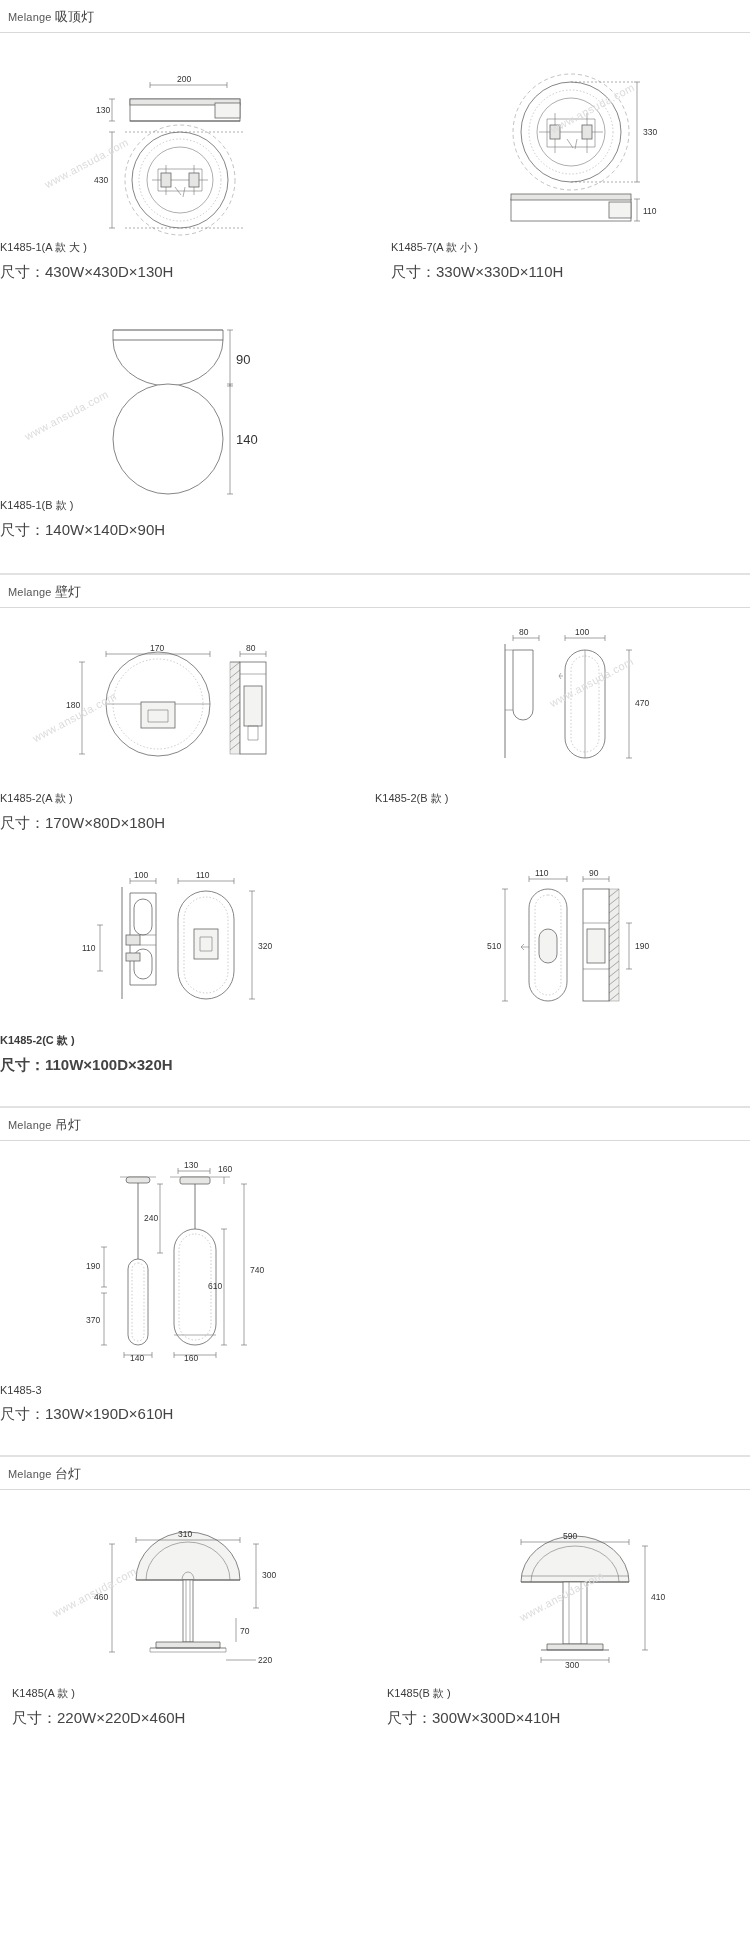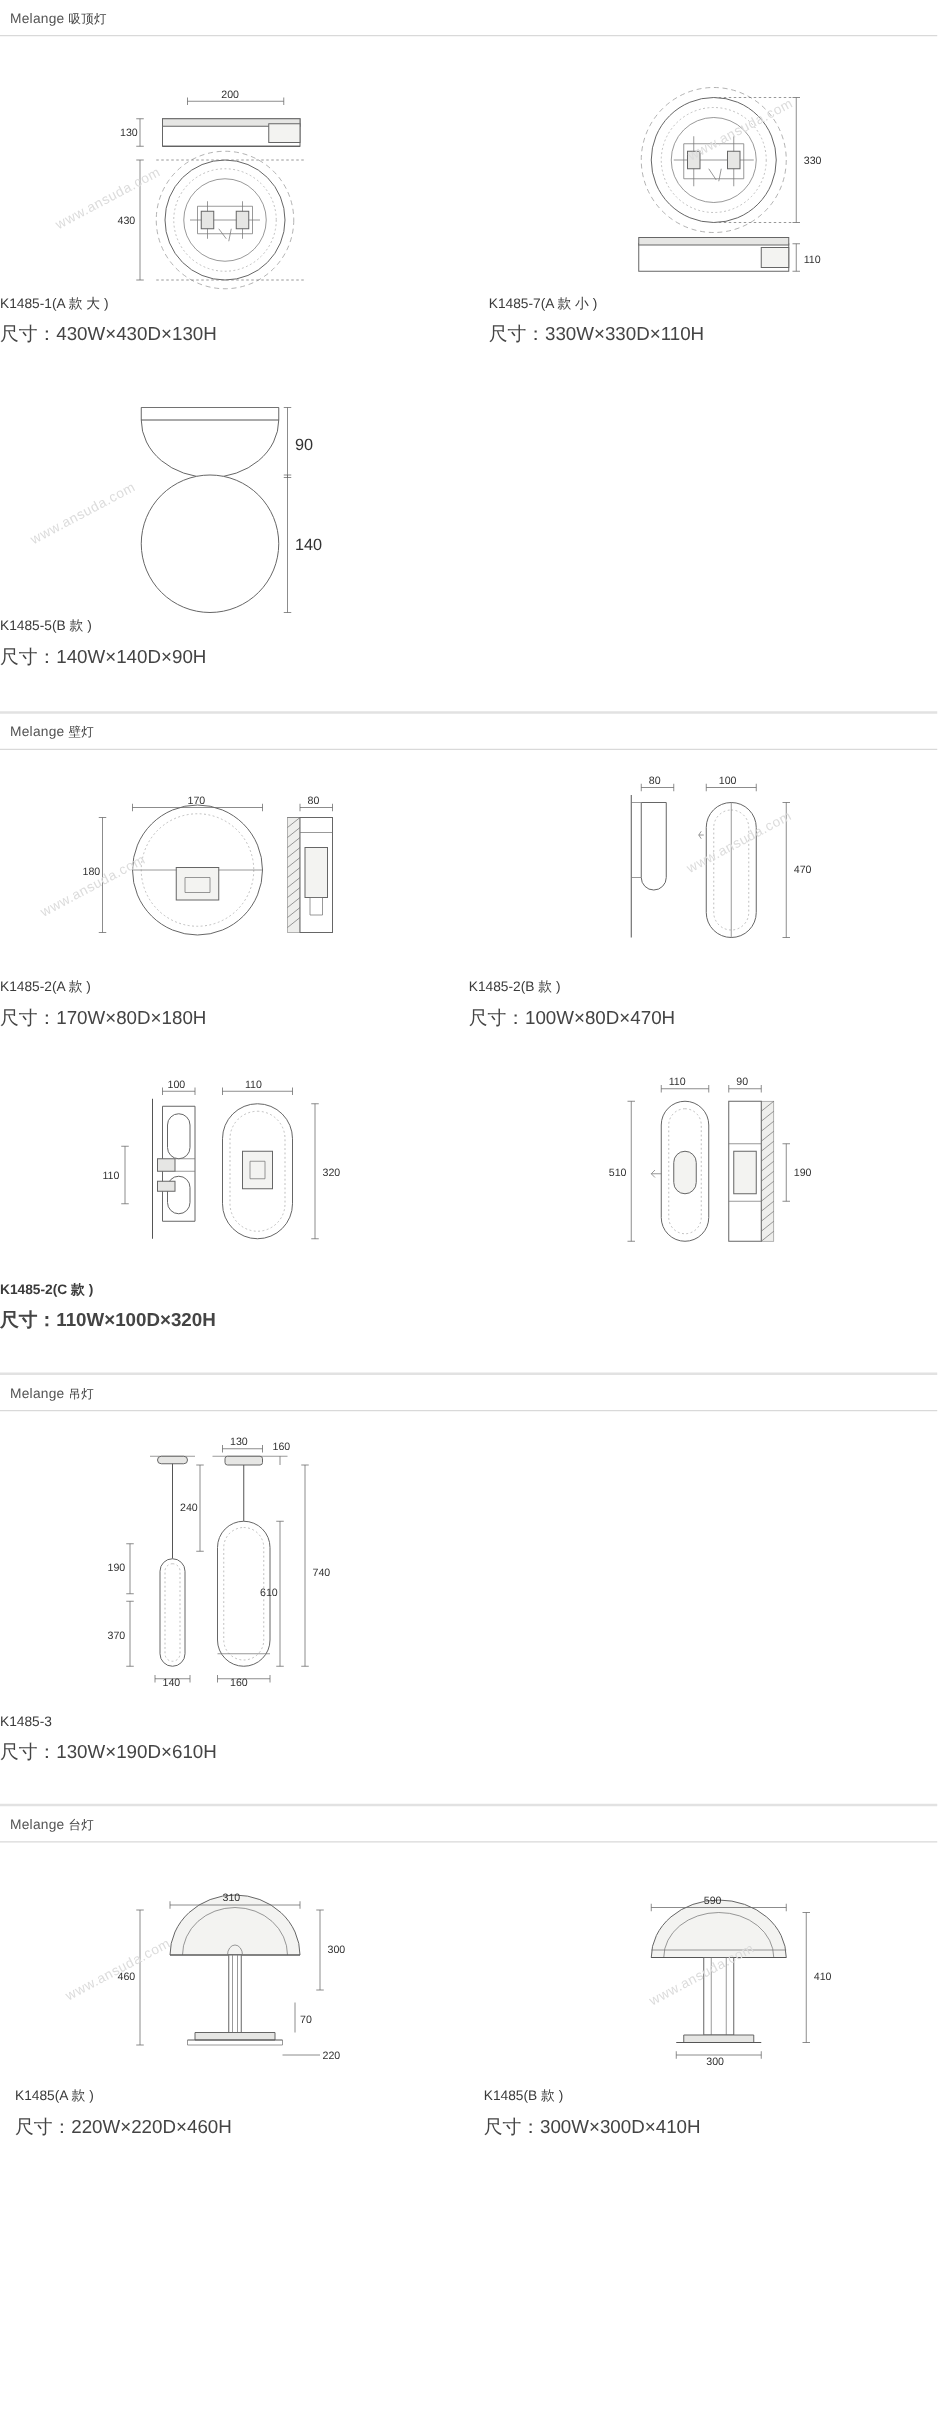--- a/index.html
+++ b/index.html
@@ -13,21 +13,21 @@
   }
   .page { width:750px; position:relative; }
 
   
   .section-head {
     font-size:11px;
     color:#555;
     padding:8px 0 6px 8px;
     letter-spacing:0.2px;
   }
-  .section-head .cn { font-size:10px; color:#444; }
+  .section-head .cn { font-size:13px; color:#444; }
   .rule { height:1px; background:#d9d9d9; width:100%; }
   .rule.thick { height:2px; background:#e2e2e2; }
 
   .section { position:relative; }
 
   
   .cap {
     text-align:left;
     font-size:11px;
     color:#3b3b3b;
@@ -179,21 +179,21 @@
 
             <circle class="fillwhite" cx="130" cy="125" r="55"></circle>
 
             <path class="dimln" d="M192 70 L192 180"></path>
             <path class="dimln" d="M189 70 L195 70 M189 180 L195 180"></path>
             <text class="dimtxt big" x="198" y="130">140</text>
           </svg>
           <div class="wm" style="left:20px; top:95px;">www.ansuda.com</div>
         </div>
         <div class="cap" style="padding-top:16px;">
-          <span class="code">K1485-5(B 款 )</span>
+          <span class="code">K1485-1(B 款 )</span>
           <span class="dim">尺寸：140W×140D×90H</span>
         </div>
       </div>
       <div class="col"></div>
     </div>
 
     <div style="height:28px"></div>
     <div class="rule thick"></div>
   </div>
 
@@ -265,21 +265,20 @@
             <text class="dimtxt" x="162" y="9">100</text>
 
             <path class="dimln" d="M216 24 L216 132"></path>
             <path class="dimln" d="M213 24 L219 24 M213 132 L219 132"></path>
             <text class="dimtxt" x="222" y="80">470</text>
           </svg>
           <div class="wm" style="left:170px; top:50px;">www.ansuda.com</div>
         </div>
         <div class="cap" style="padding-top:12px;">
           <span class="code">K1485-2(B 款 )</span>
-          <span class="dim">尺寸：100W×80D×470H</span>
         </div>
       </div>
     </div>
 
     <div class="row" style="padding-top:26px;">
 
       <div class="col">
         <div class="draw center">
           <svg width="300" height="155" viewBox="0 0 300 155">
 

